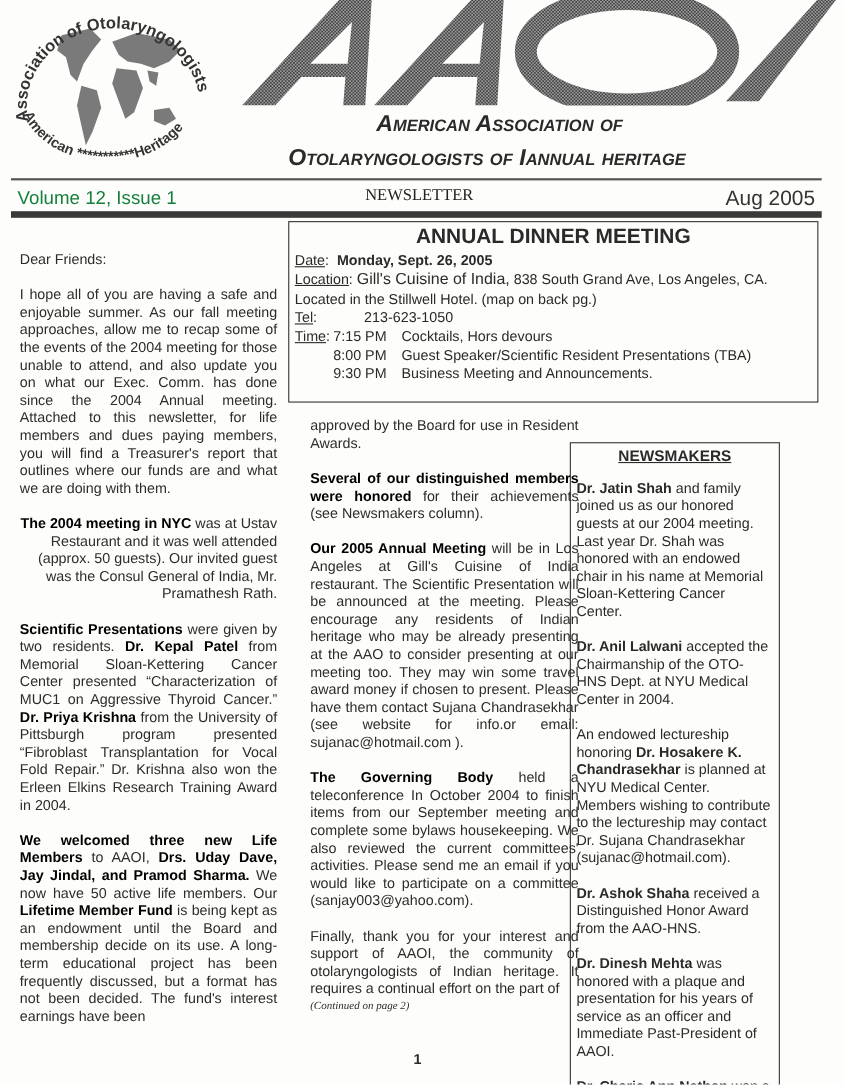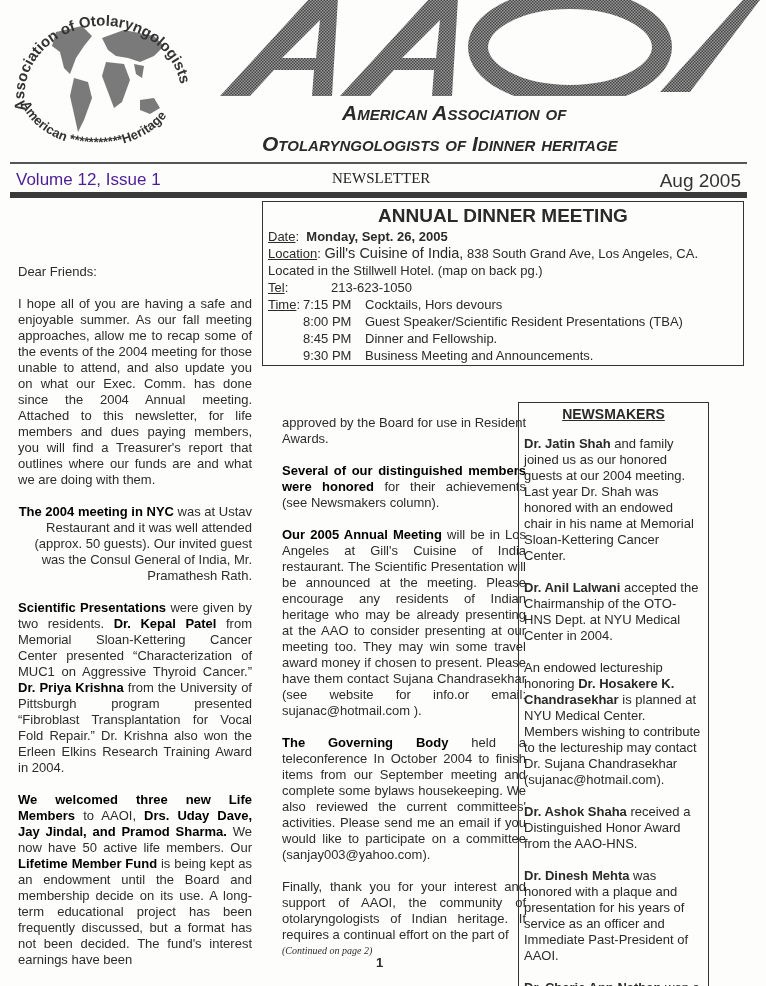--- a/index.html
+++ b/index.html
@@ -10,38 +10,38 @@
   .seal { position: absolute; left: 4px; top: 2px; width: 186px; height: 156px; }
   .logo-letters { position: absolute; left: 220px; top: -8px; width: 546px; height: 104px; }
   .org-name { position: absolute; left: 262px; top: 98px; width: 480px; text-align: center;
     font-weight: bold; font-style: italic; color: #2a2a2a; line-height: 29px; }
   .org-name .l1 { font-size: 21px; padding-left: 80px; text-align: left; display:block; }
   .org-name .l2 { font-size: 21px; display:block; text-align: left; }
   .sc { font-size: 15px; }
 
   .rule-top { position: absolute; left: 10px; top: 162px; width: 737px; height: 2px; background: #555; }
   .issue-line { position: absolute; left: 12px; top: 166px; width: 735px; height: 26px; }
-  .vol { position: absolute; left: 4px; top: 4px; font-size: 17px; color: #4c1d95; }
+  .vol { position: absolute; left: 4px; top: 4px; font-size: 17px; color: #15803d; }
   .nl { position: absolute; left: 320px; top: 4px; font-family: "Liberation Serif", serif; font-size: 15px; color: #222; }
   .date { position: absolute; right: 6px; top: 4px; font-size: 19px; color: #333; }
   .rule-thick { position: absolute; left: 10px; top: 192px; width: 737px; height: 6px; background: #3a3a3a; }
 
   
   .dinner { position: absolute; left: 262px; top: 201px; width: 482px; height: 165px;
     border: 1.5px solid #333; padding: 3px 5px; font-size: 13px; line-height: 17px; }
   .dinner h2 { text-align: center; font-size: 19px; font-weight: bold; line-height: 22px; margin-bottom: 1px; }
   .dinner u { text-decoration: underline; }
   .dinner .loc-name { font-size: 14.5px; }
   .sched { display: block; }
   .sched .row { display: flex; }
   .sched .t { width: 63px; flex: none; }
   .sched .indent { padding-left: 35px; }
 
   
-  .col { position: absolute; font-size: 13px; line-height: 16px; color: #2c2c2c; margin-top: 36px; }
+  .col { position: absolute; font-size: 13px; line-height: 16px; color: #2c2c2c; }
   .col p { text-align: justify; margin-bottom: 16px; }
   .col b { color: #000000; }
   .col1 { left: 18px; top: 228px; width: 234px; }
   .col2 { left: 282px; top: 379px; width: 244px; }
   .cont { font-family: "Liberation Serif", serif; font-style: italic; font-size: 10px; text-align: left; margin-top: -16px; }
 
   
   .news { position: absolute; left: 518px; top: 402px; width: 191px; height: 587px;
     border: 1.5px solid #333; padding: 3px 5px 0 5px; font-size: 13px; line-height: 16px; }
   .news h3 { text-align: center; font-size: 14px; font-weight: bold; text-decoration: underline; margin-bottom: 14px; }
@@ -85,21 +85,21 @@
     </defs>
     <path d="M0 104 L 90 6 L 118 6 L 112 104 L 92 104 L 94 78 L 54 78 L 30 104 Z M 62 66 L 96 66 L 100 28 Z" fill="url(#dots)" fill-rule="evenodd"></path>
     <path d="M120 104 L 210 6 L 238 6 L 232 104 L 212 104 L 214 78 L 174 78 L 150 104 Z M 182 66 L 216 66 L 220 28 Z" fill="url(#dots)" fill-rule="evenodd"></path>
     <ellipse cx="350" cy="55" rx="92" ry="48" fill="none" stroke="url(#dots)" stroke-width="20"></ellipse>
     <path d="M 530 0 L 546 0 L 470 100 L 440 100 Z" fill="url(#dots)"></path>
   </svg>
 </div>
 
 <div class="org-name">
   <span class="l1"><span>A</span><span class="sc">MERICAN</span> <span>A</span><span class="sc">SSOCIATION</span> <span class="sc">OF</span></span>
-  <span class="l2"><span>O</span><span class="sc">TOLARYNGOLOGISTS</span> <span class="sc">OF</span> <span>I</span><span class="sc">DINNER</span> <span class="sc">HERITAGE</span></span>
+  <span class="l2"><span>O</span><span class="sc">TOLARYNGOLOGISTS</span> <span class="sc">OF</span> <span>I</span><span class="sc">ANNUAL</span> <span class="sc">HERITAGE</span></span>
 </div>
 
 <div class="rule-top"></div>
 <div class="issue-line">
   <span class="vol">Volume 12, Issue 1</span>
   <span class="nl">NEWSLETTER</span>
   <span class="date">Aug 2005</span>
 </div>
 <div class="rule-thick"></div>
 
@@ -116,24 +116,20 @@
     </div>
   <div class="sched">
     <div class="row">
         <span style="width:35px;flex:none"><u>Time</u>:</span>
         <span style="width:62px;flex:none">7:15 PM</span>
         <span>Cocktails, Hors devours</span>
       </div>
     <div class="row indent">
         <span style="width:62px;flex:none">8:00 PM</span>
         <span>Guest Speaker/Scientific Resident Presentations (TBA)</span>
-      </div>
-    <div class="row indent">
-        <span style="width:62px;flex:none">8:45 PM</span>
-        <span>Dinner and Fellowship.</span>
       </div>
     <div class="row indent">
         <span style="width:62px;flex:none">9:30 PM</span>
         <span>Business Meeting and Announcements.</span>
       </div>
   </div>
 </div>
 
 <div class="col col1">
   <p style="margin-bottom:16px">Dear Friends:</p>

